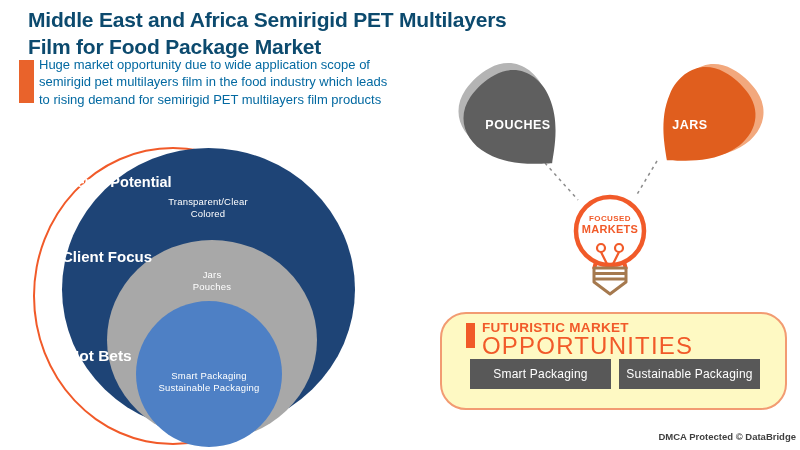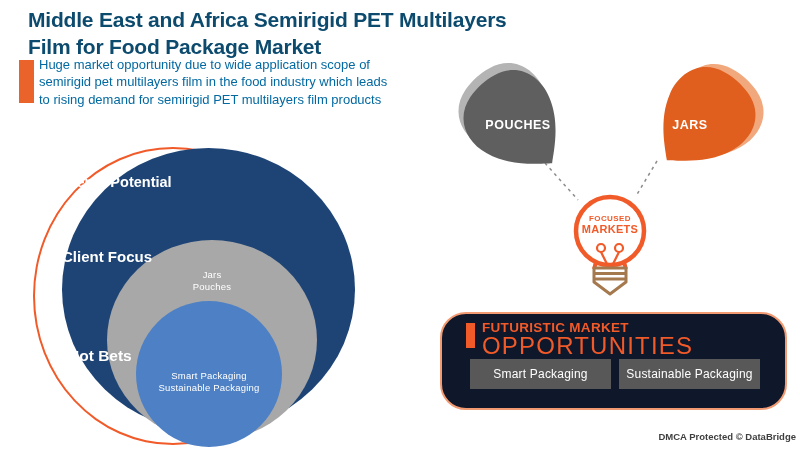--- a/index.html
+++ b/index.html
@@ -84,21 +84,21 @@
   .bulb-word { font-family: "Liberation Sans", sans-serif; font-weight: bold; fill: #f15a29; text-anchor: middle; }
   .bulb-word-1 { font-size: 8px;  letter-spacing: 0.4px; }
   .bulb-word-2 { font-size: 11px; letter-spacing: 0.3px; }
   
   .panel {
     position: absolute;
     left: 440px; top: 312px;
     width: 347px; height: 98px;
     border: 2px solid #f29b72;
     border-radius: 26px;
-    background: #0f172a;
+    background: #fef9c3;
   }
   .panel-bar {
     position: absolute;
     left: 24px; top: 9px;
     width: 9px; height: 25px;
     background: #f15a29;
   }
   .panel-heading { position: absolute; left: 40px; top: 6px; color: #f15a29; }
   .panel-h1 { font-size: 13.5px; font-weight: bold; letter-spacing: 0.3px; line-height: 15px; }
   .panel-h2 { font-size: 24px; font-weight: 400; letter-spacing: 1.2px; line-height: 21px; }
@@ -153,20 +153,24 @@
     <div>to rising demand for semirigid PET multilayers film products</div>
   </div>
 
   <div class="venn">
     <div class="orange-ellipse"></div>
     <div class="circle circle-outer"></div>
     <div class="circle circle-middle"></div>
     <div class="circle circle-inner"></div>
 
     <div class="venn-label lbl-outer">Clients Potential</div>
+    <div class="venn-sub sub-outer">
+      <div>Transparent/Clear</div>
+      <div>Colored</div>
+    </div>
 
     <div class="venn-label lbl-middle">Client Focus</div>
     <div class="venn-sub sub-middle">
       <div>Jars</div>
       <div>Pouches</div>
     </div>
 
     <div class="venn-label lbl-inner">Hot Bets</div>
     <div class="venn-sub sub-inner">
       <div>Smart Packaging</div>

